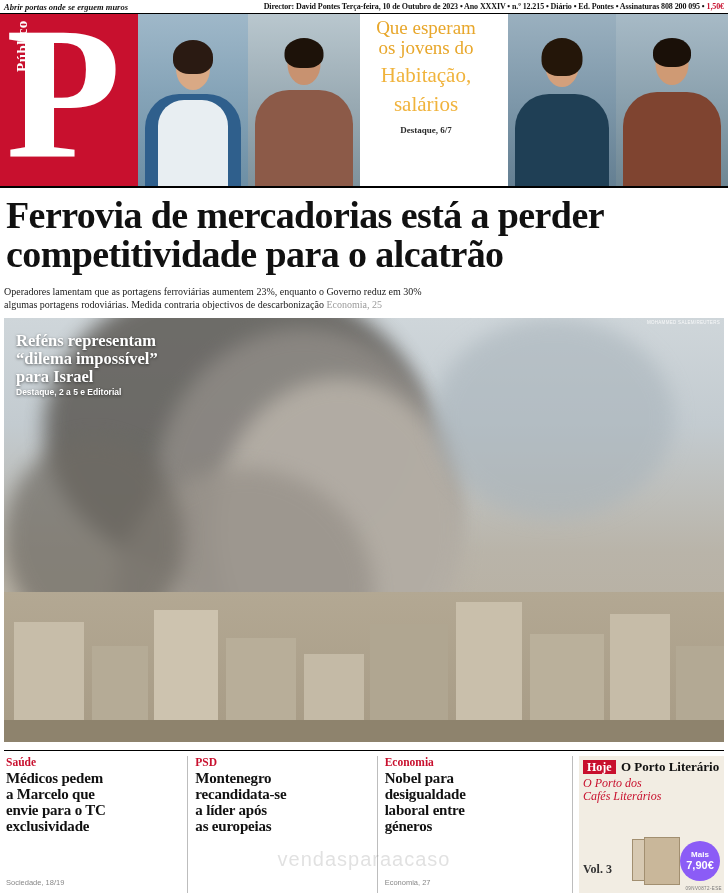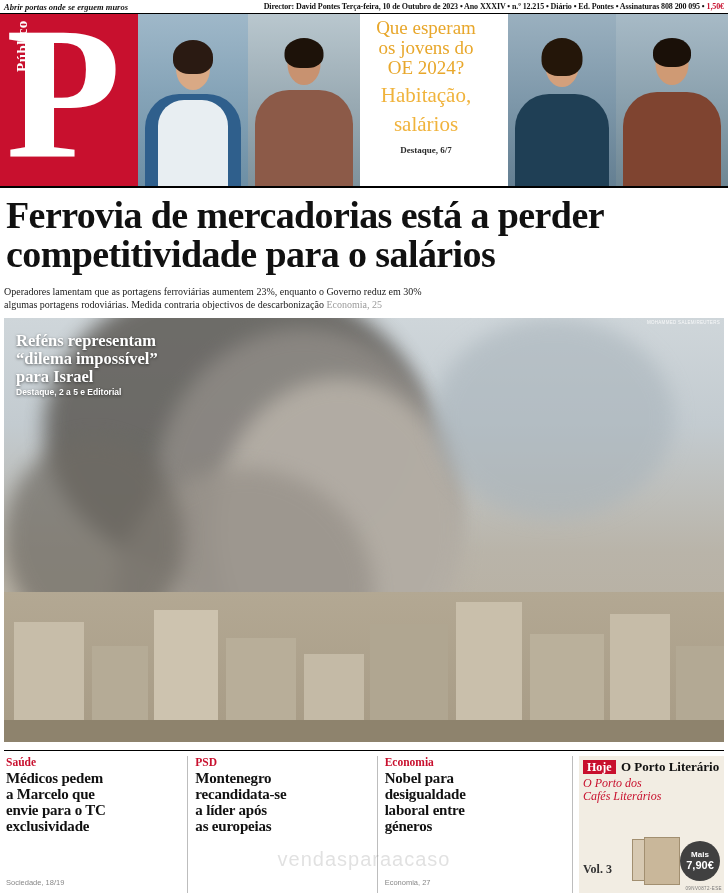--- a/index.html
+++ b/index.html
@@ -330,21 +330,21 @@
     font-weight: bold;
     font-size: 12px;
     color: #333;
   }
   .pb-badge {
     position: absolute;
     right: 4px;
     bottom: 12px;
     width: 40px; height: 40px;
     border-radius: 50%;
-    background: #404040;
+    background: #8b5cf6;
     color: #fff;
     font-family: "Liberation Sans", sans-serif;
     font-size: 8px;
     font-weight: bold;
     display: flex;
     flex-direction: column;
     align-items: center;
     justify-content: center;
     line-height: 1.1;
   }
@@ -433,31 +433,30 @@
     </div>
 
     <div class="logo-block">
       <div class="logo-p">P</div>
       <div class="logo-word">Público</div>
     </div>
 
     <div class="promo">
       <div class="l1">Que esperam</div>
       <div class="l1">os jovens do</div>
-      <div class="l1">OE 2024?</div>
       <div class="l2">Habitação,</div>
       <div class="l2">salários</div>
       <div class="dest">Destaque, 6/7</div>
     </div>
   </div>
 
   <div class="headline-block">
     <h1 class="headline">
       <span>Ferrovia de mercadorias está a perder</span><br>
-      <span>competitividade para o salários</span>
+      <span>competitividade para o alcatrão</span>
     </h1>
   </div>
   <div class="standfirst">
     <span>Operadores lamentam que as portagens ferroviárias aumentem 23%, enquanto o Governo reduz em 30%</span><br>
     <span>algumas portagens rodoviárias. Medida contraria objectivos de descarbonização</span>
     <span class="sec">Economia, 25</span>
   </div>
 
   <div class="mainphoto">
 

